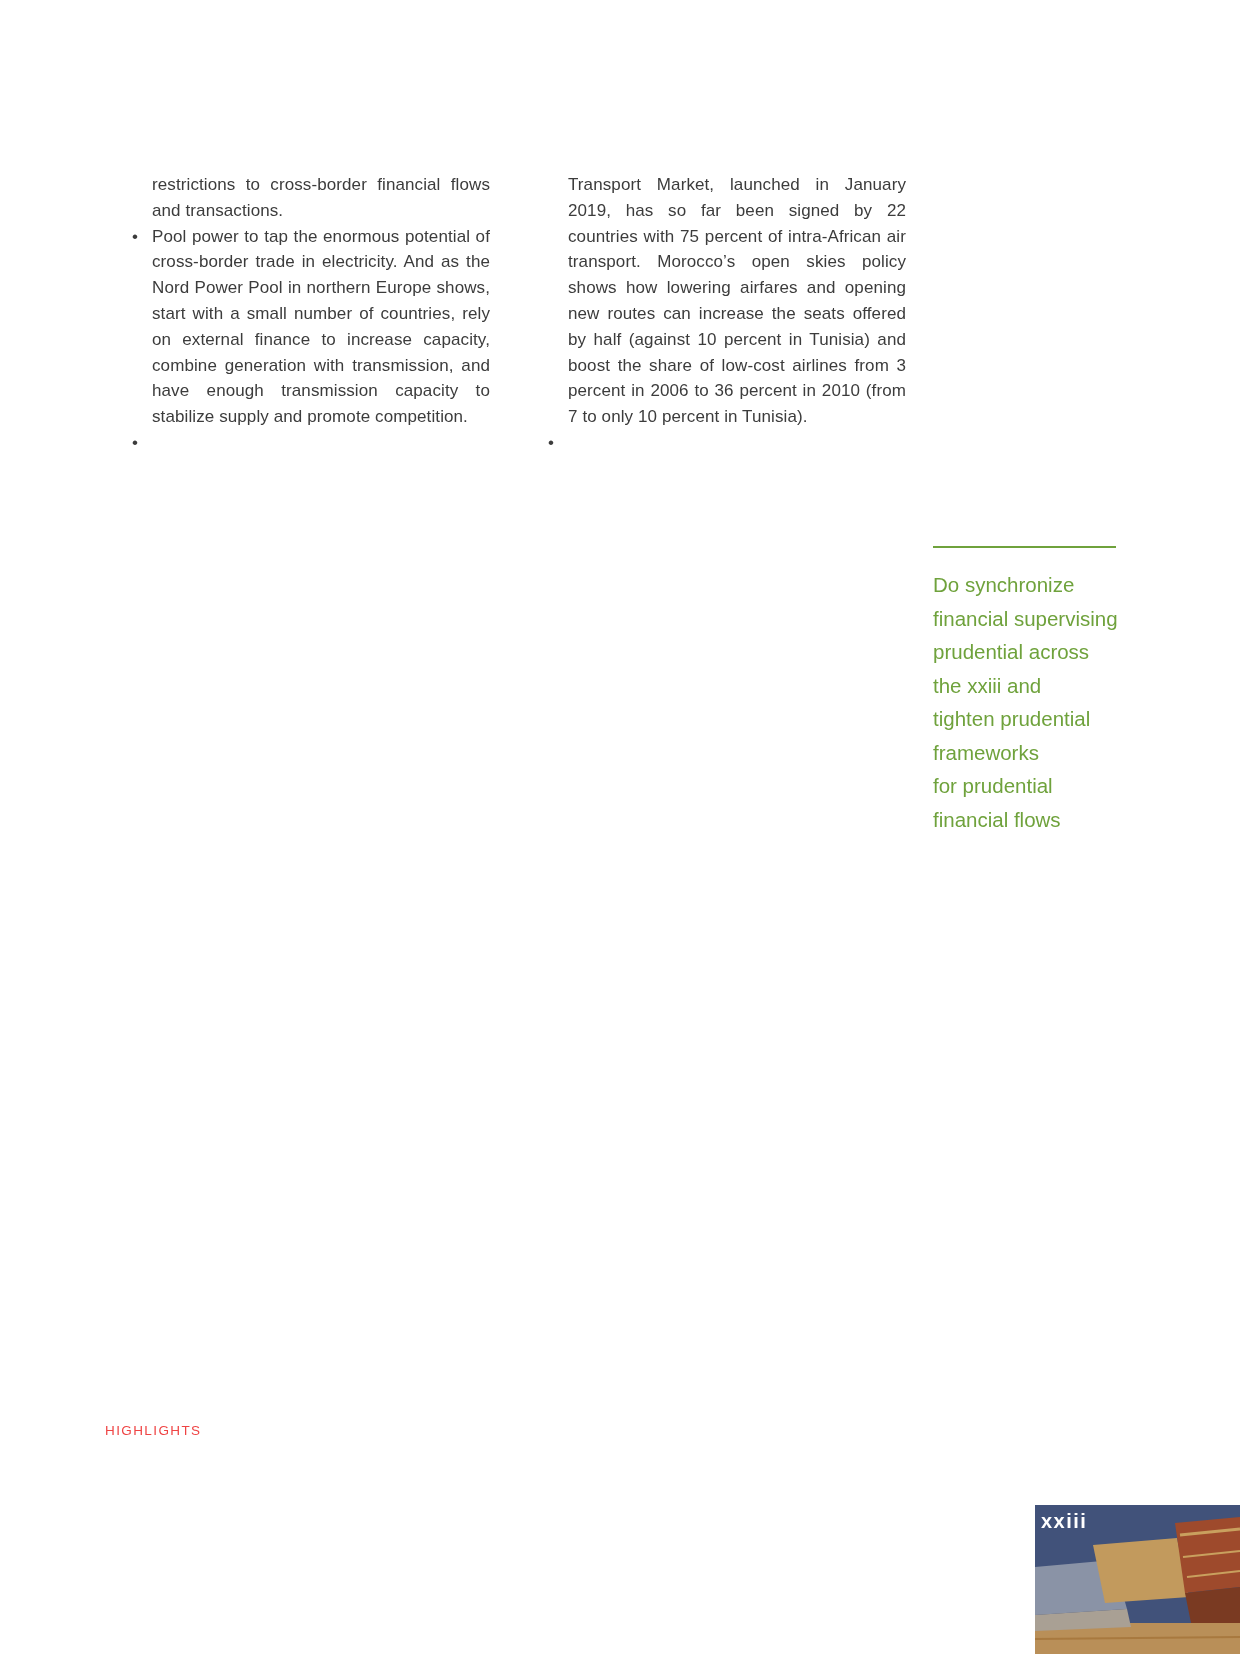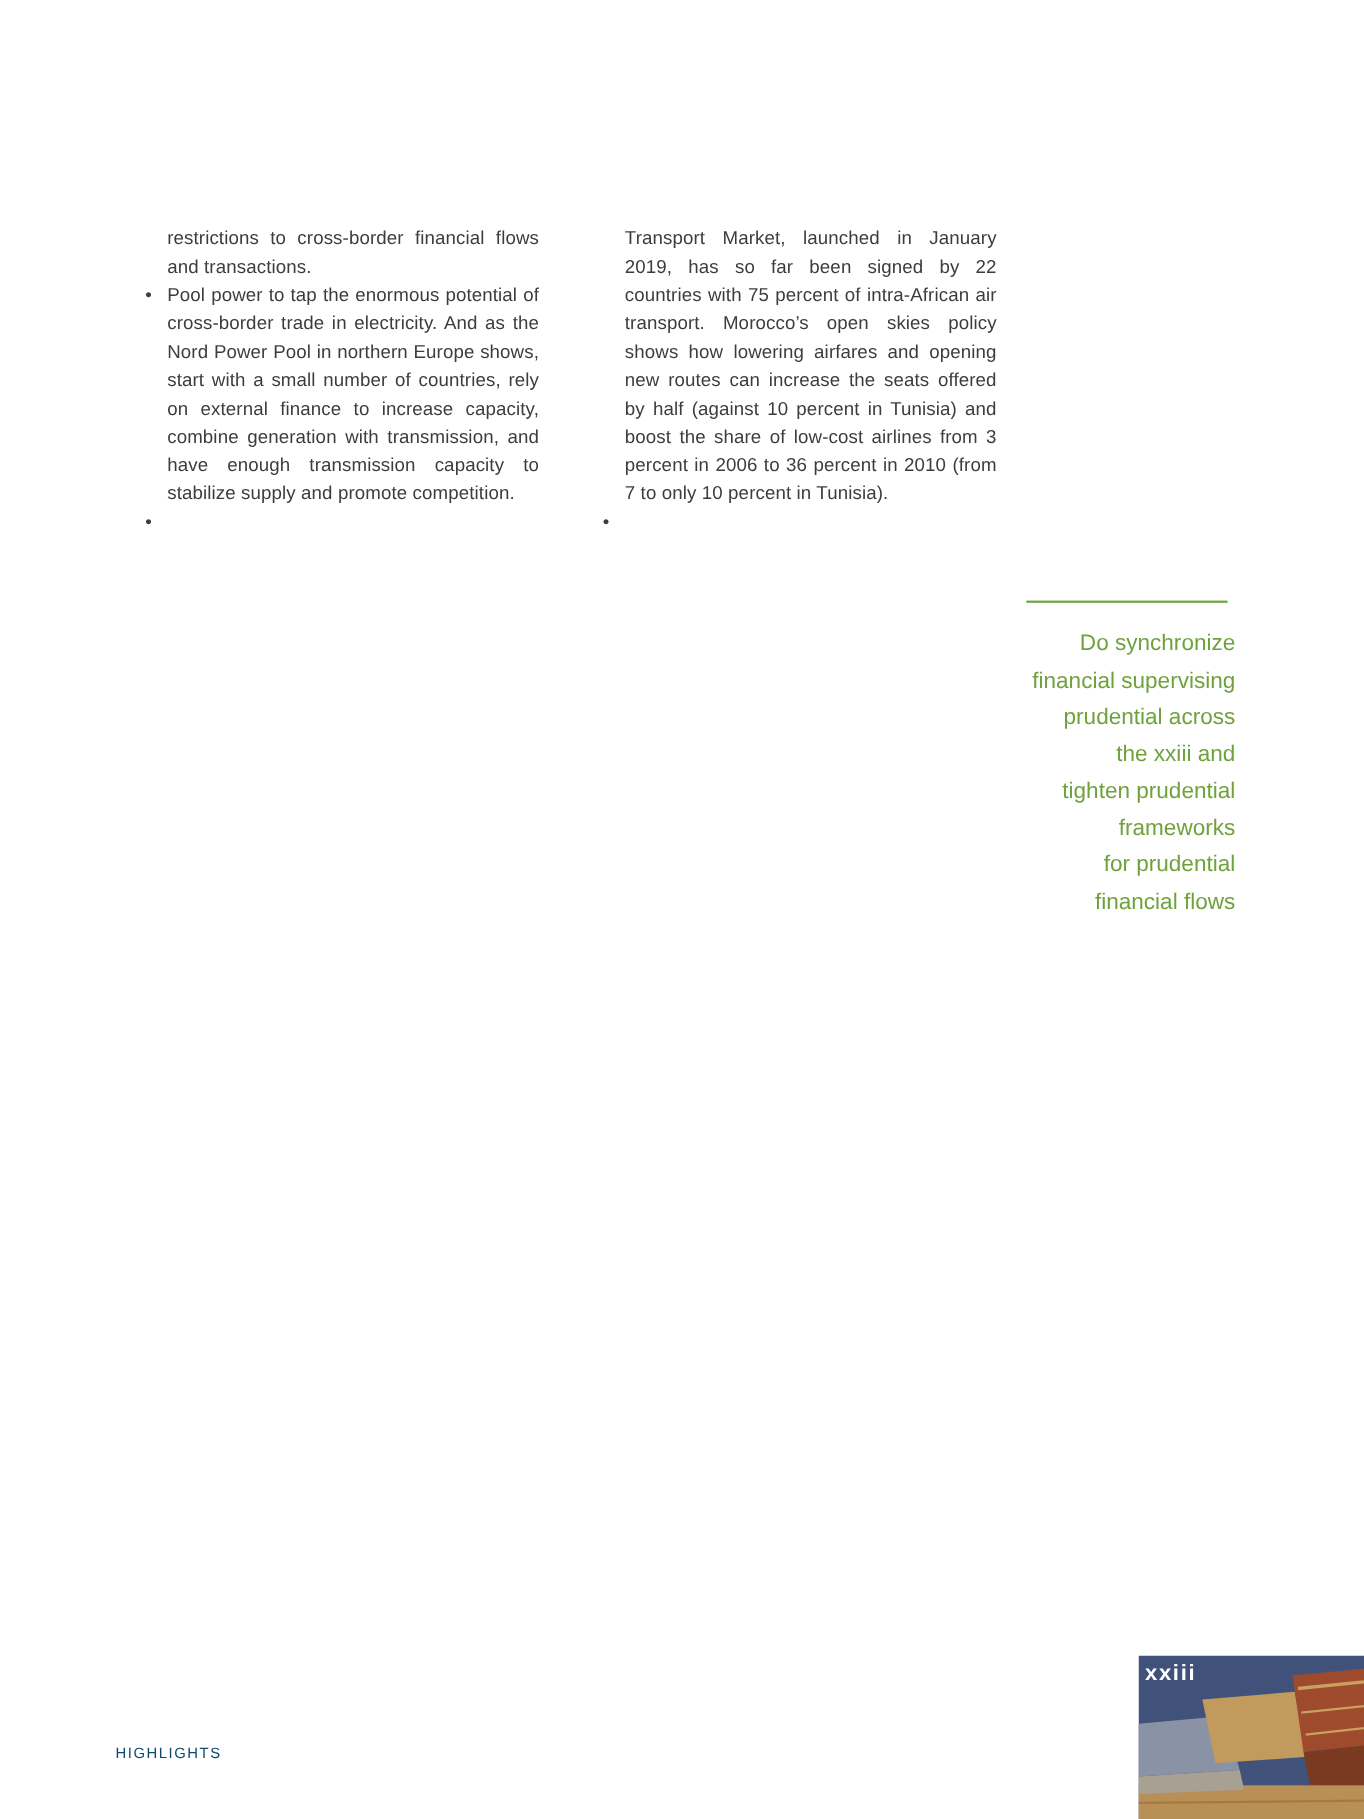--- a/index.html
+++ b/index.html
@@ -19,21 +19,20 @@
     left: 127px;
     display: flex;
     gap: 53px;
   }
   .col {
     width: 363px;
     font-size: 17px;
     line-height: 25.8px;
     text-align: justify;
     letter-spacing: 0.1px;
-    margin-top: 32px;
   }
   .cont {
     padding-left: 25px;
   }
   .bullet {
     position: relative;
     padding-left: 25px;
   }
   .bullet-marker {
     position: absolute;
@@ -50,29 +49,28 @@
   .sidebar-rule {
     width: 183px;
     height: 2px;
     background: #6fa23c;
     margin-bottom: 20px;
   }
   .sidebar-line {
     font-size: 20.5px;
     line-height: 33.5px;
     color: #6fa23c;
-    text-align: right;
   }
   .footer-label {
     position: absolute;
     left: 105px;
-    top: 1586px;
+    top: 1423px;
     font-size: 13.5px;
     letter-spacing: 1.4px;
-    color: #0c4a6e;
+    color: #ef4444;
   }
   .corner-art {
     position: absolute;
     right: 0;
     bottom: 0;
     width: 205px;
     height: 149px;
   }
   .corner-art svg { display: block; width: 205px; height: 149px; }
   .page-number {

